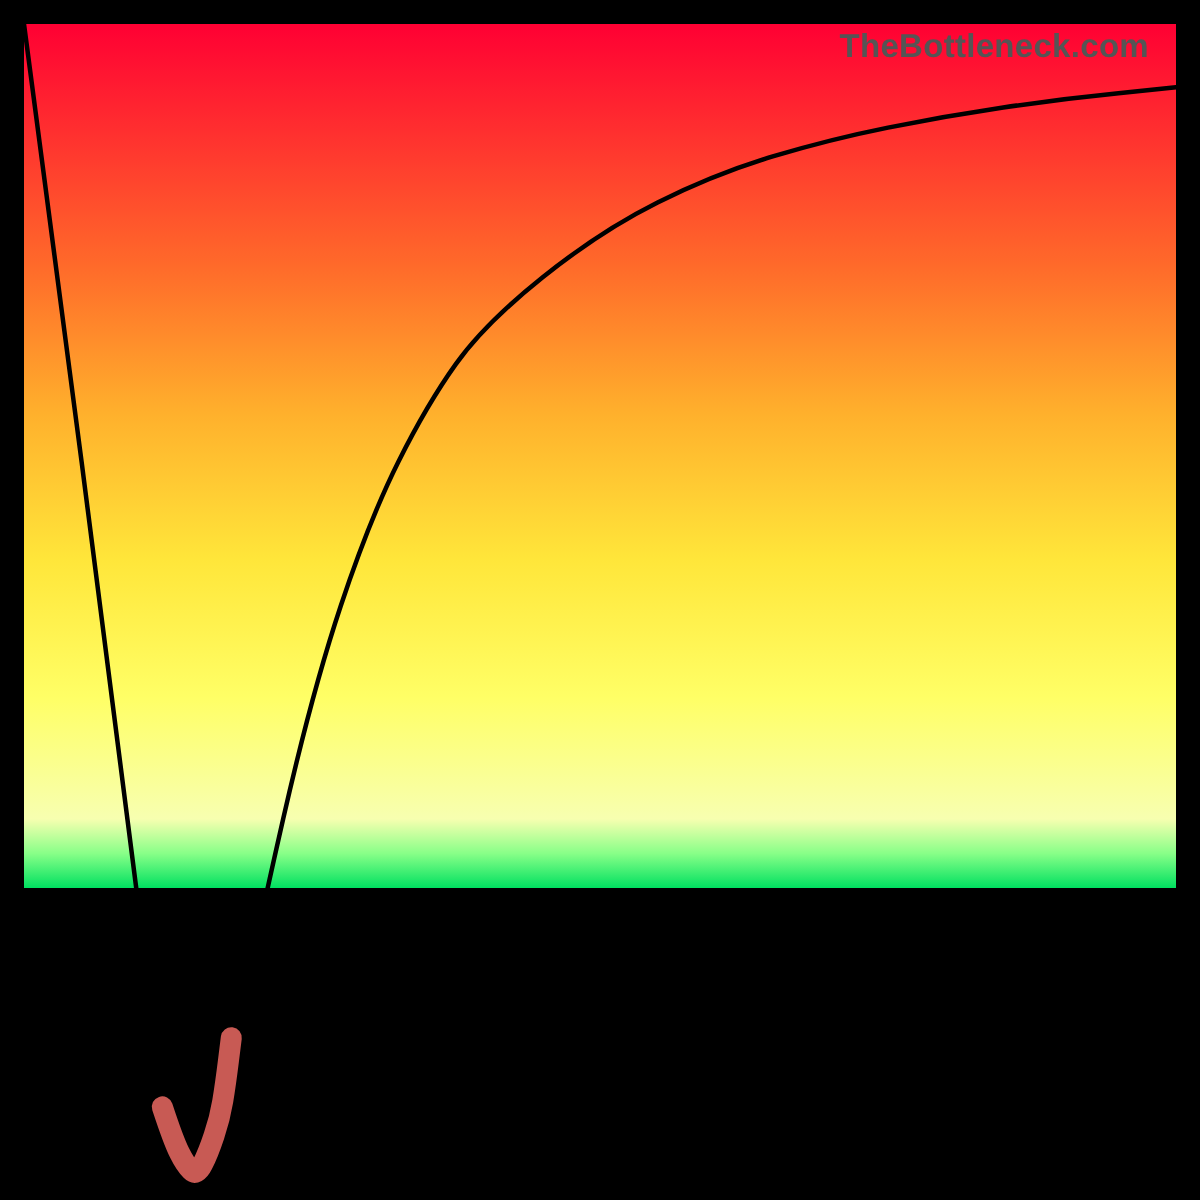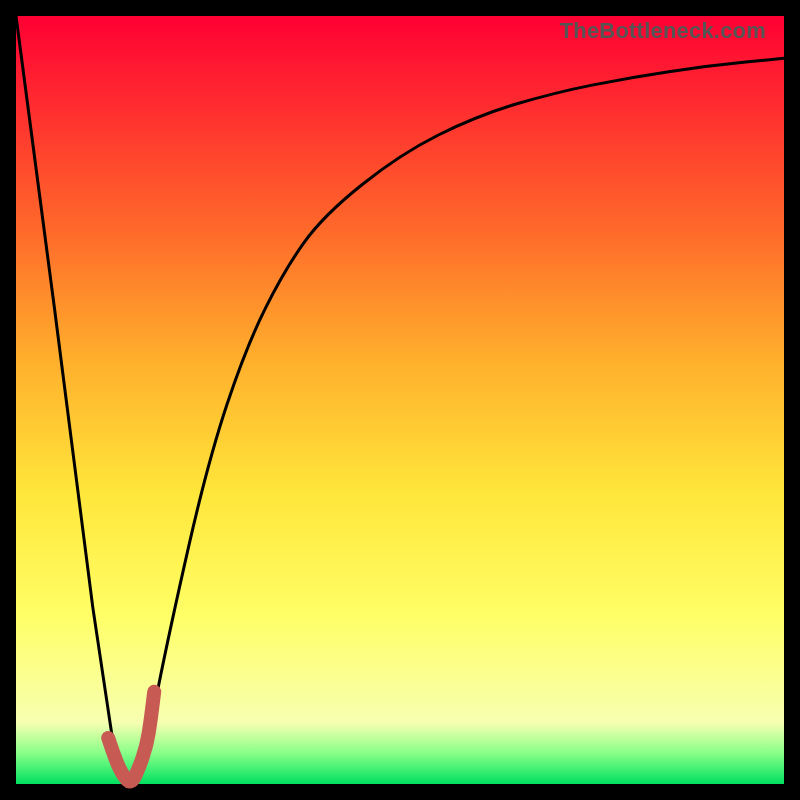--- a/index.html
+++ b/index.html
@@ -8,21 +8,21 @@
     position: relative;
     width: 800px;
     height: 800px;
     background: #000;
   }
   .plot-area {
     position: absolute;
     left: 16px;
     top: 16px;
     width: 768px;
-    height: 768px;
+    height: 576px;
     background: linear-gradient(to bottom,
       #ff0033 0%,
       #ff6a2a 28%,
       #ffb02c 45%,
       #ffe63a 62%,
       #ffff66 78%,
       #f7ffb0 92%,
       #88ff88 96%,
       #00e060 100%);
   }

